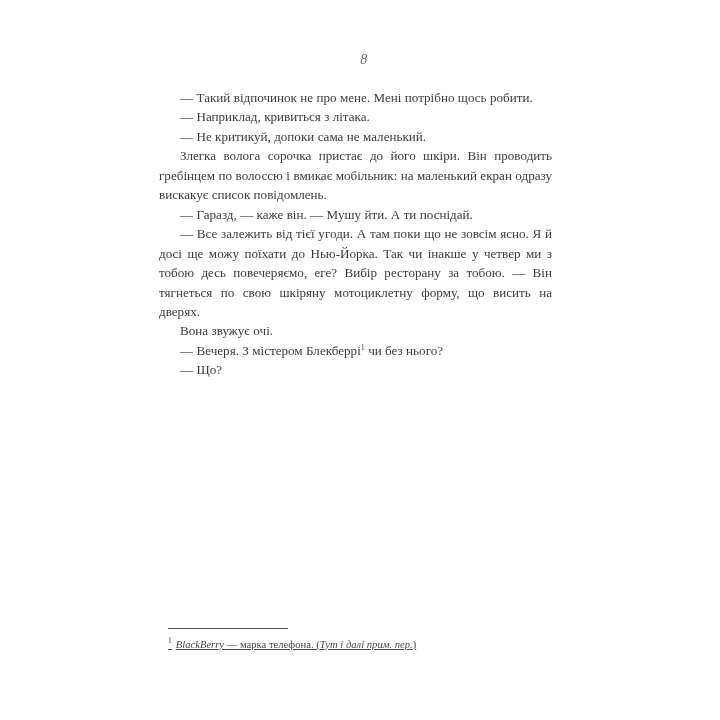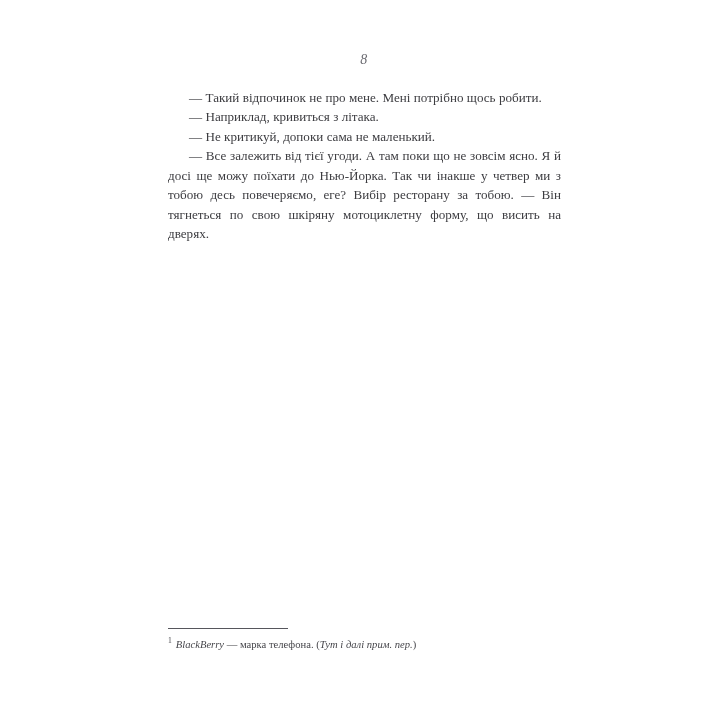--- a/index.html
+++ b/index.html
@@ -32,21 +32,21 @@
     font-style: italic;
     font-size: 14px;
     color: #6a6a70;
     letter-spacing: 0.5px;
   }
 
   
   #textblock {
     position: absolute;
     top: 88px;
-    left: 168px;
+    left: 159px;
     width: 393px;
     font-family: Liberation Serif, serif;
   }
 
   p.para {
     margin: 0;
     text-align: justify;
     text-justify: inter-word;
     font-size: 13.1px;
     line-height: 19.45px;
@@ -73,20 +73,21 @@
     height: 1px;
     background: #56565c;
     margin: 0 0 9px 0;
   }
   p.footnote {
     margin: 0;
     font-size: 10.6px;
     line-height: 14px;
     text-align: left;
     color: #46464b;
+    text-decoration: underline;
   }
   .fn-num {
     font-size: 7.6px;
     vertical-align: super;
     line-height: 0;
     margin-right: 4px;
   }
   .it { font-style: italic; }
 </style>
 </head>
@@ -94,23 +95,28 @@
 
 <div id="page">
 
   <div id="folio">8</div>
 
   <div id="textblock">
 
     <p class="para">— Такий відпочинок не про мене. Мені потрібно щось робити.</p>
     <p class="para">— Наприклад, кривиться з літака.</p>
     <p class="para">— Не критикуй, допоки сама не маленький.</p>
+    <p class="para">Злегка волога сорочка пристає до його шкіри. Він проводить гребінцем по волоссю і вмикає мобільник: на маленький екран одразу вискакує список повідомлень.</p>
+    <p class="para">— Гаразд, — каже він. — Мушу йти. А ти поснідай.</p>
     <p class="para">— Все залежить від тієї угоди. А там поки що не зовсім ясно. Я й досі ще можу поїхати до Нью-Йорка. Так чи інакше у четвер ми з тобою десь повечеряємо, еге? Вибір ресторану за тобою. — Він тягнеться по свою шкіряну мотоциклетну форму, що висить на дверях.</p>
+    <p class="para">Вона звужує очі.</p>
 
+    <p class="para"><span>— Вечеря. З містером Блекберрі</span><sup class="fnmark">1</sup><span> чи без нього?</span></p>
 
+    <p class="para">— Що?</p>
 
   </div>
 
   <div id="footnote-zone">
     <div id="footnote-rule"></div>
     <p class="footnote"><span class="fn-num">1</span><span class="it">BlackBerry</span><span> — </span><span>марка телефона. (</span><span class="it">Тут і далі прим. пер.</span><span>)</span></p>
   </div>
 
 </div>
 

